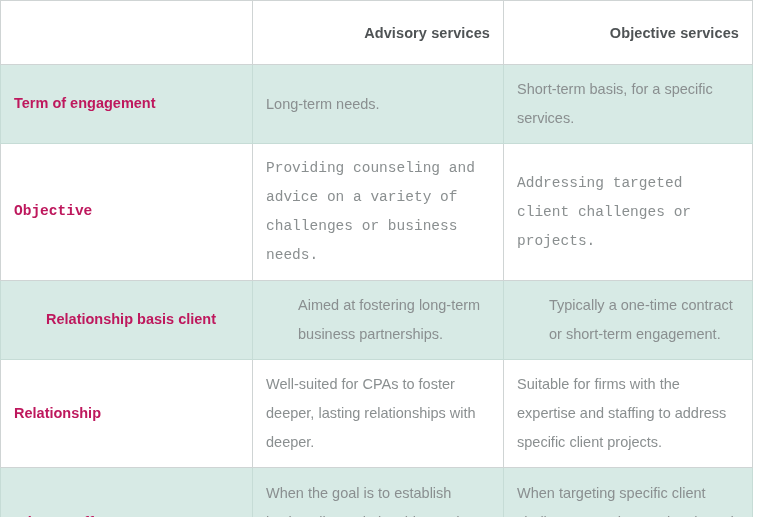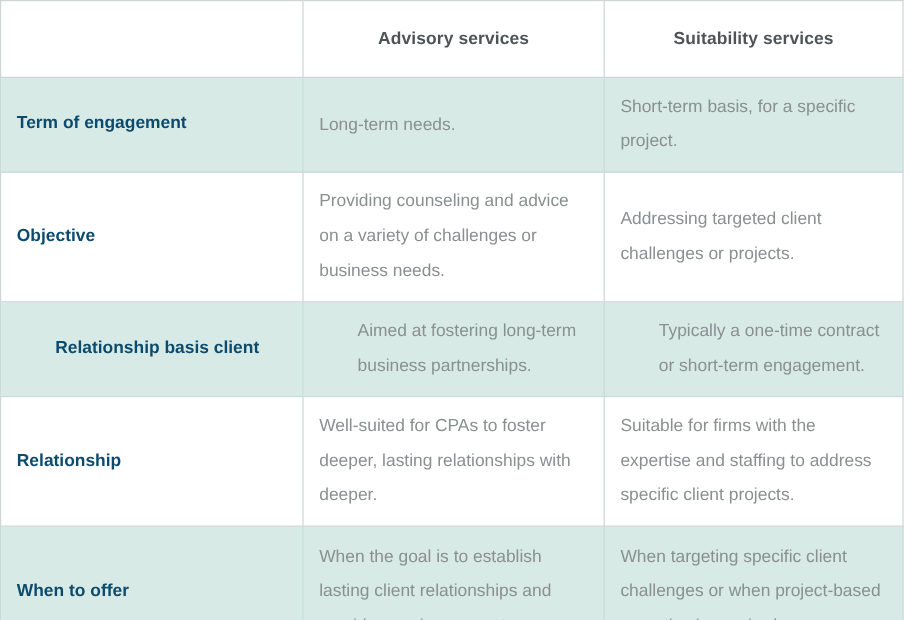--- a/index.html
+++ b/index.html
@@ -37,80 +37,80 @@
     border: 1px solid #cfd4d4;
     vertical-align: middle;
     padding: 10px 13px;
     box-sizing: border-box;
   }
 
   
   tr.header-row th {
     background: #ffffff;
     height: 64px;
-    text-align: center;
+    text-align: right;
     font-weight: bold;
     font-size: 14.5px;
     color: #4f5355;
     letter-spacing: 0.1px;
   }
   tr.header-row th.corner-cell {
     border-left-color: #cfd4d4;
   }
 
   
   tr.data-row td {
     font-size: 14.5px;
     line-height: 2.0;
     color: #8a8f90;
   }
   tr.data-row td.row-label {
     font-weight: bold;
-    color: #0c4a6e;
+    color: #be185d;
     line-height: 1.5;
     margin-top: 32px;
   }
 
   tr.shaded td {
     background: #d7eae5;
     border-color: #c6dcd6;
   }
   tr.plain td {
     background: #ffffff;
   }
 
   
   tr.r1 td { height: 69px; }
-  tr.r2 td { height: 101px; }
+  tr.r2 td { height: 101px; font-family: Liberation Mono, monospace; }
   tr.r3 td { height: 76px; padding-left: 45px; }
   tr.r4 td { height: 97px; }
   tr.r5 td { height: 110px; }
 </style>
 </head>
 <body>
 
 <div class="table-wrap">
   <table class="comparison">
     <colgroup>
       <col class="col-label">
       <col class="col-adv">
       <col class="col-con">
     </colgroup>
     <thead>
       <tr class="header-row">
         <th class="corner-cell"></th>
         <th>Advisory services</th>
-        <th>Suitability services</th>
+        <th>Objective services</th>
       </tr>
     </thead>
     <tbody>
       <tr class="data-row shaded r1">
         <td class="row-label">Term of engagement</td>
         <td>Long-term needs.</td>
-        <td>Short-term basis, for a specific project.</td>
+        <td>Short-term basis, for a specific services.</td>
       </tr>
       <tr class="data-row plain r2">
         <td class="row-label">Objective</td>
         <td>Providing counseling and advice on a variety of challenges or business needs.</td>
         <td>Addressing targeted client challenges or projects.</td>
       </tr>
       <tr class="data-row shaded r3">
         <td class="row-label">Relationship basis client</td>
         <td>Aimed at fostering long-term business partnerships.</td>
         <td>Typically a one-time contract or short-term engagement.</td>

